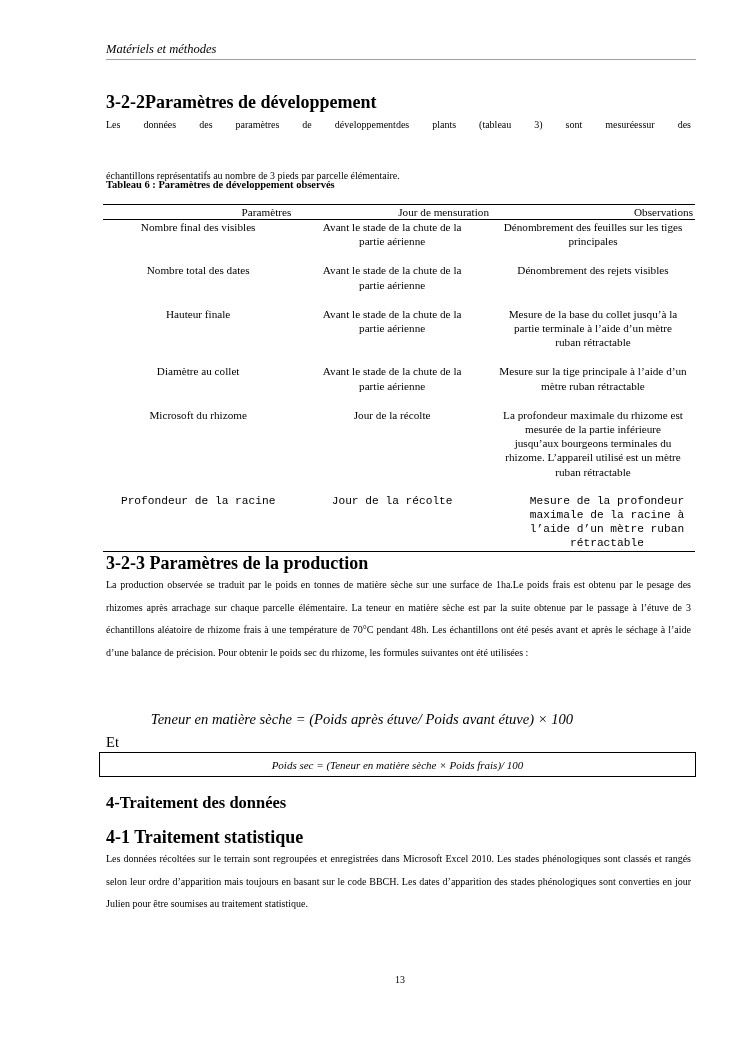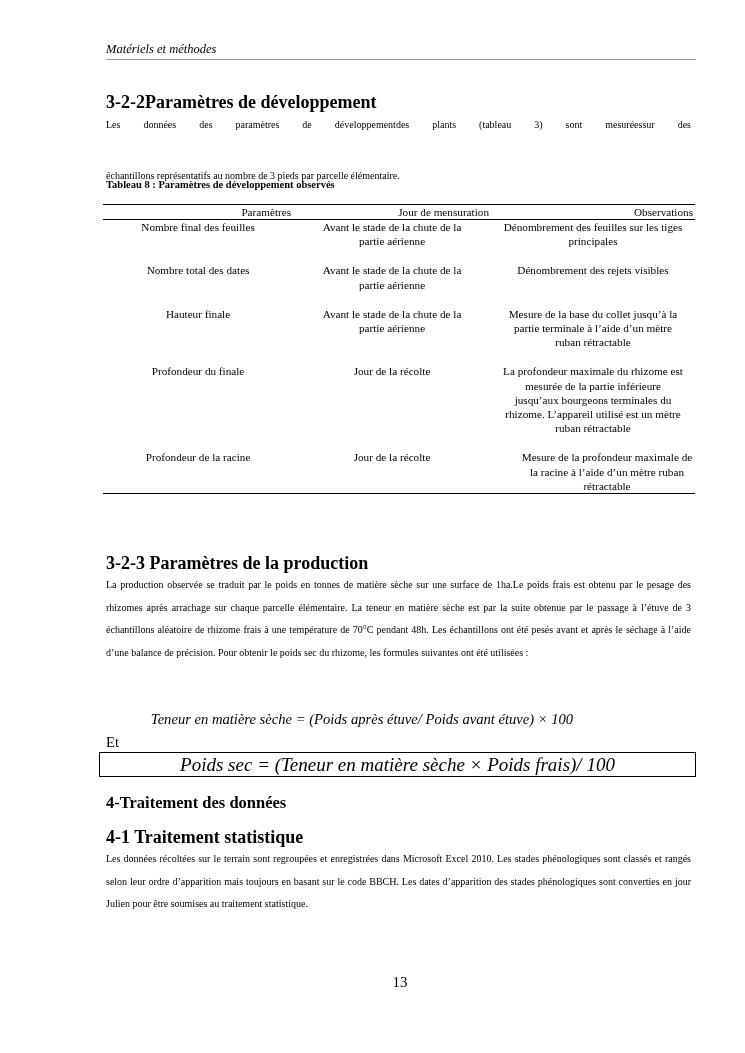--- a/index.html
+++ b/index.html
@@ -73,20 +73,21 @@
       border-collapse: collapse;
       font-size: 11.2px;
       line-height: 14.2px;
     }
     .data-table thead tr {
       border-top: 1.3px solid #000;
       border-bottom: 1.3px solid #000;
     }
     .data-table tbody tr:last-child {
       border-bottom: 1.3px solid #000;
+      font-family: Liberation Mono, monospace;
     }
     .data-table th {
       font-weight: normal;
       padding: 0 2px;
       text-align: right;
       height: 14px;
       line-height: 14px;
     }
     .data-table td {
       text-align: center;
@@ -138,58 +139,58 @@
       border: 1.3px solid #000;
       box-sizing: border-box;
     }
     .formula-2 {
       position: absolute;
       left: 0;
       top: 2px;
       width: 100%;
       text-align: center;
       font-style: italic;
-      font-size: 19px;
+      font-size: 11px;
       line-height: 20px;
     }
     .page-number {
       position: absolute;
       left: 380px;
       top: 974px;
       width: 40px;
       text-align: center;
-      font-size: 15px;
+      font-size: 10px;
     }
   </style>
 </head>
 <body>
 
 <div class="page">
 
   <div class="running-header">Matériels et méthodes</div>
   <div class="header-rule"></div>
 
   <div class="heading" style="top:92px;">3-2-2Paramètres de développement</div>
   <div class="body-text last-line-justify" style="top:114px;">Les données des paramètres de développementdes plants (tableau 3) sont mesuréessur des</div>
   <div class="body-text" style="top:136.5px;margin-top:28px;">échantillons représentatifs au nombre de 3 pieds par parcelle élémentaire.</div>
 
-  <div class="table-caption">Tableau 8 : Paramètres de développement observés</div>
+  <div class="table-caption">Tableau 6 : Paramètres de développement observés</div>
 
   <table class="data-table">
     <thead>
       <tr>
         <th class="col-param">Paramètres</th>
         <th class="col-jour">Jour de mensuration</th>
         <th class="col-obs">Observations</th>
       </tr>
     </thead>
     <tbody>
       <tr>
         <td>
-            <div class="cell-inner">Nombre final des feuilles</div>
+            <div class="cell-inner">Nombre final des visibles</div>
           </td>
         <td>
             <div class="cell-inner"><span class="jour-wrap">Avant le stade de la chute de la partie aérienne</span></div>
           </td>
         <td>
             <div class="cell-inner"><span class="obs-wrap">Dénombrement des feuilles sur les tiges principales</span></div>
           </td>
       </tr>
       <tr>
         <td>
@@ -208,21 +209,32 @@
           </td>
         <td>
             <div class="cell-inner"><span class="jour-wrap">Avant le stade de la chute de la partie aérienne</span></div>
           </td>
         <td>
             <div class="cell-inner"><span class="obs-wrap" style="width:172px;text-align:center;">Mesure de la base du collet jusqu’à la partie terminale à l’aide d’un mètre ruban rétractable</span></div>
           </td>
       </tr>
       <tr>
         <td>
-            <div class="cell-inner">Profondeur du finale</div>
+            <div class="cell-inner">Diamètre au collet</div>
+          </td>
+        <td>
+            <div class="cell-inner"><span class="jour-wrap">Avant le stade de la chute de la partie aérienne</span></div>
+          </td>
+        <td>
+            <div class="cell-inner"><span class="obs-wrap">Mesure sur la tige principale à l’aide d’un mètre ruban rétractable</span></div>
+          </td>
+      </tr>
+      <tr>
+        <td>
+            <div class="cell-inner">Microsoft du rhizome</div>
           </td>
         <td>
             <div class="cell-inner"><span class="jour-wrap">Jour de la récolte</span></div>
           </td>
         <td>
             <div class="cell-inner"><span class="obs-wrap" style="width:180px;">La profondeur maximale du rhizome est mesurée de la partie inférieure jusqu’aux bourgeons terminales du rhizome. L’appareil utilisé est un mètre ruban rétractable</span></div>
           </td>
       </tr>
       <tr>
         <td>

